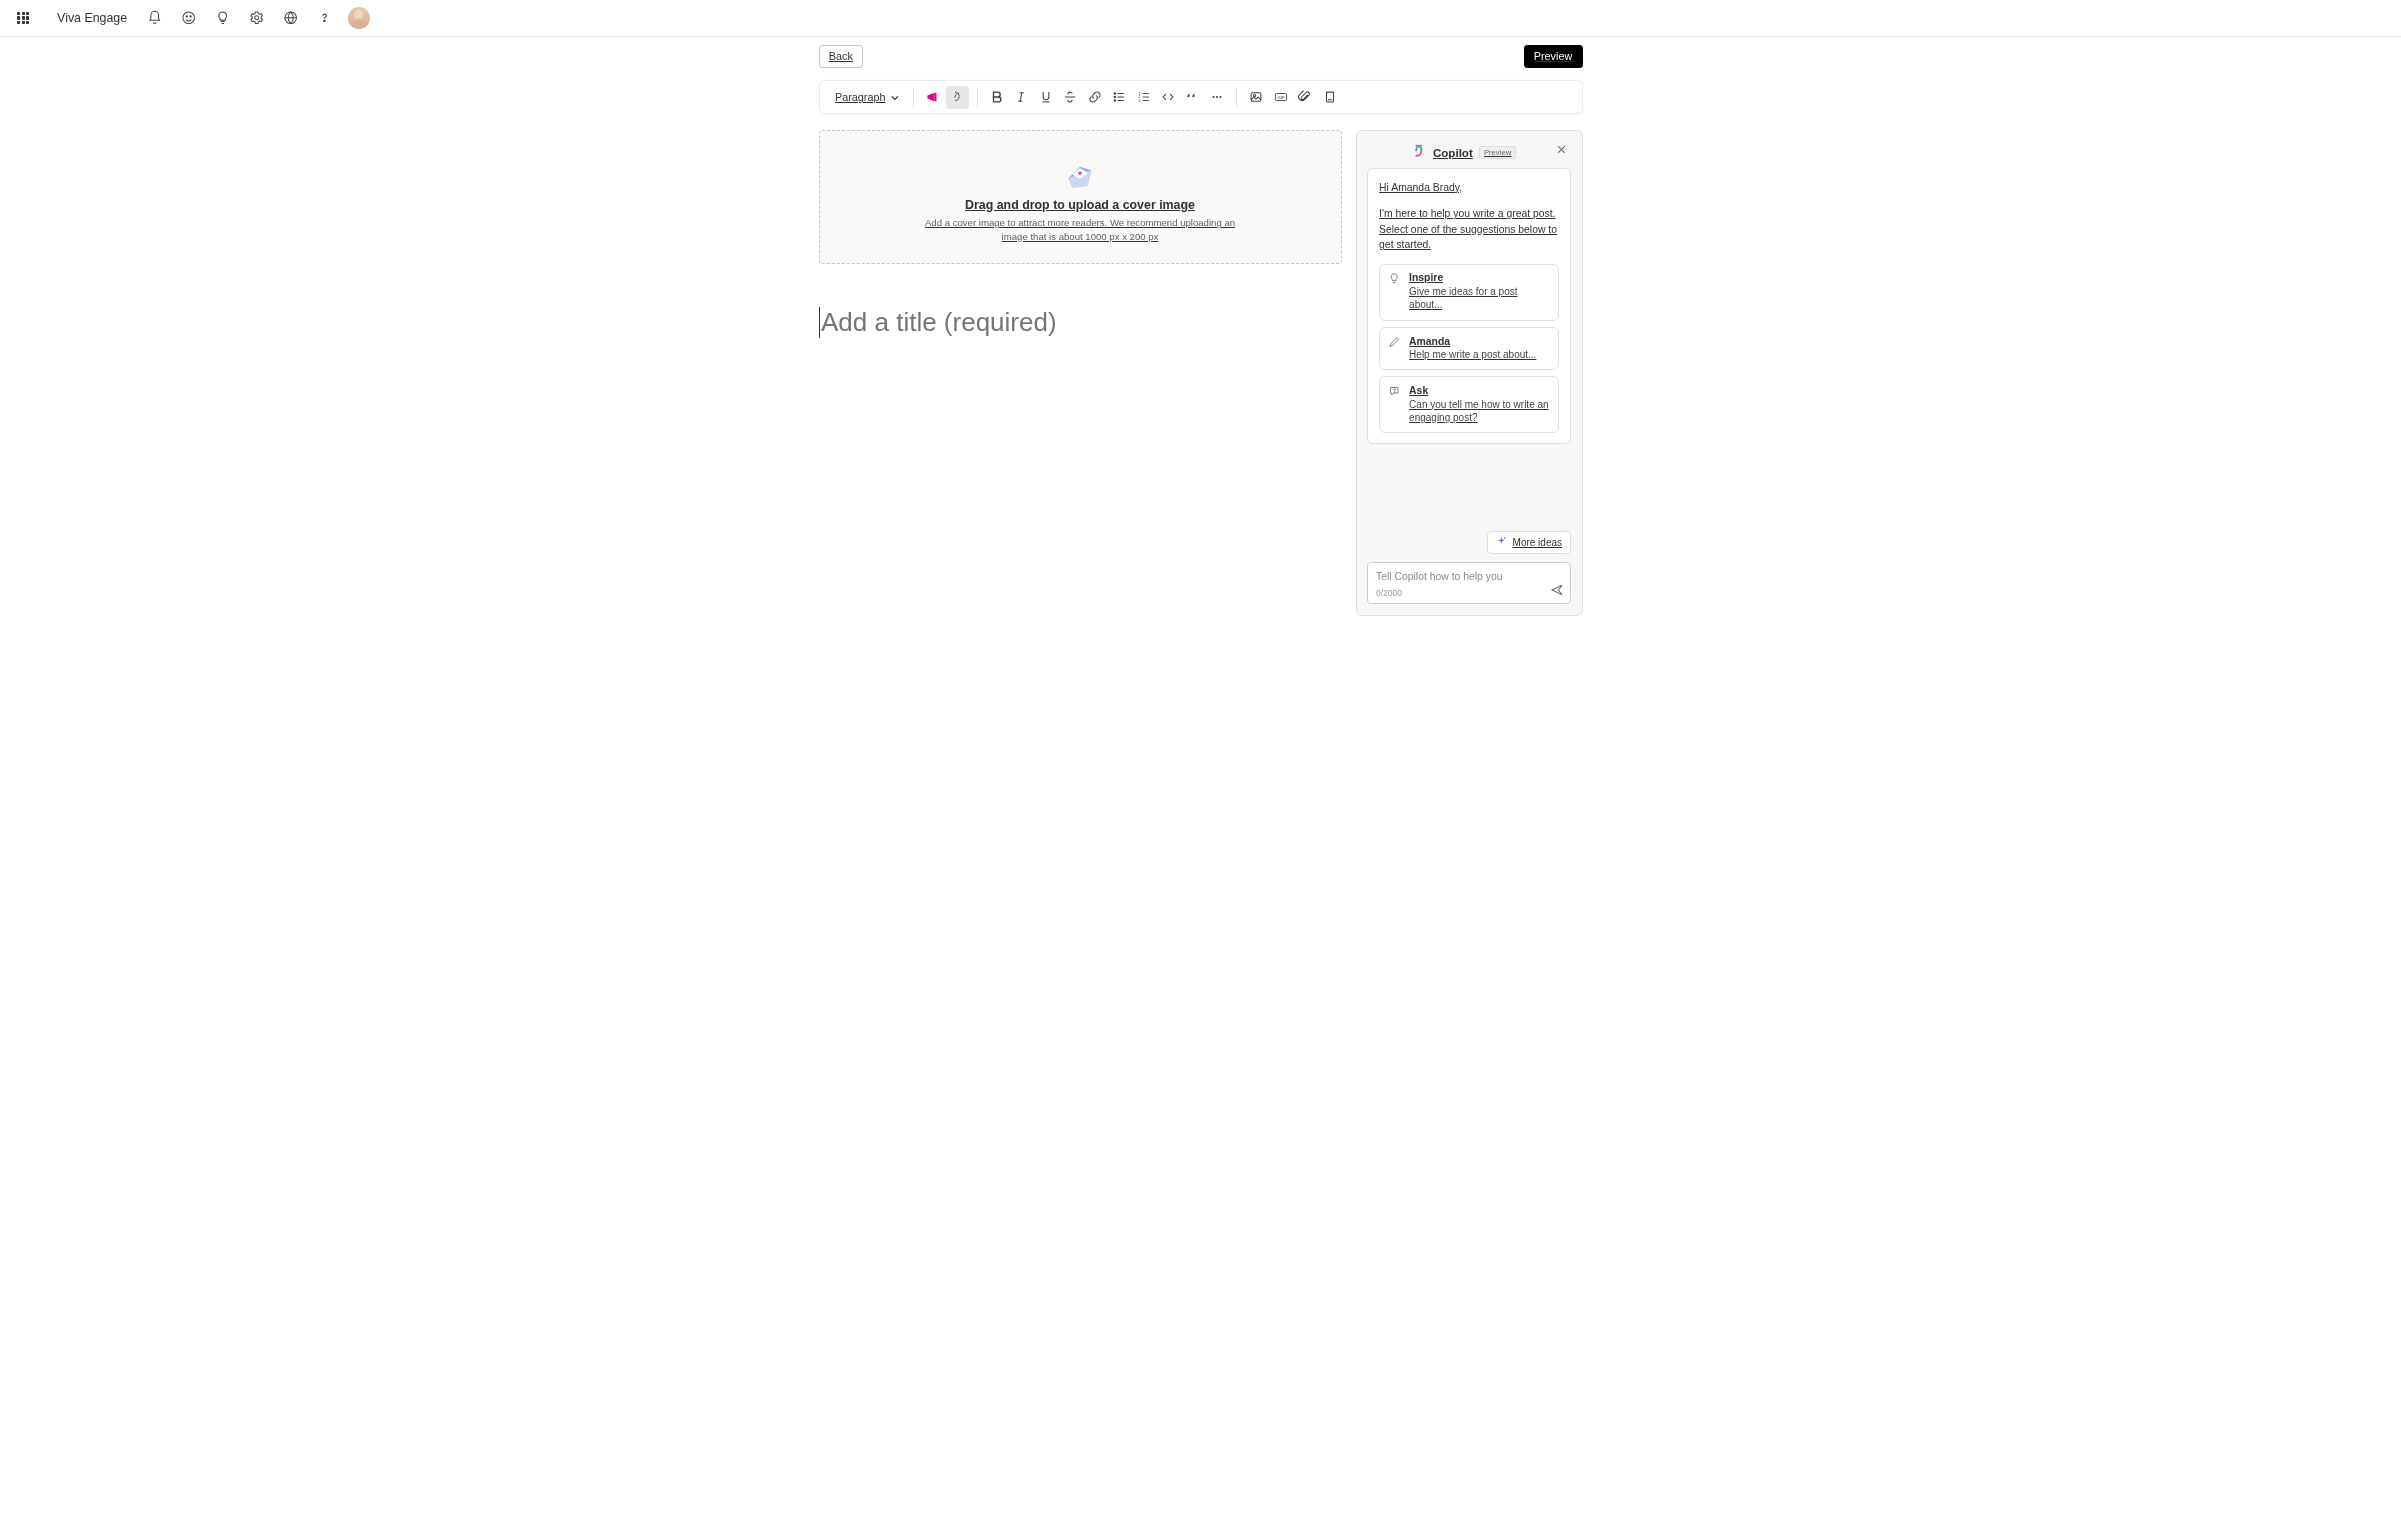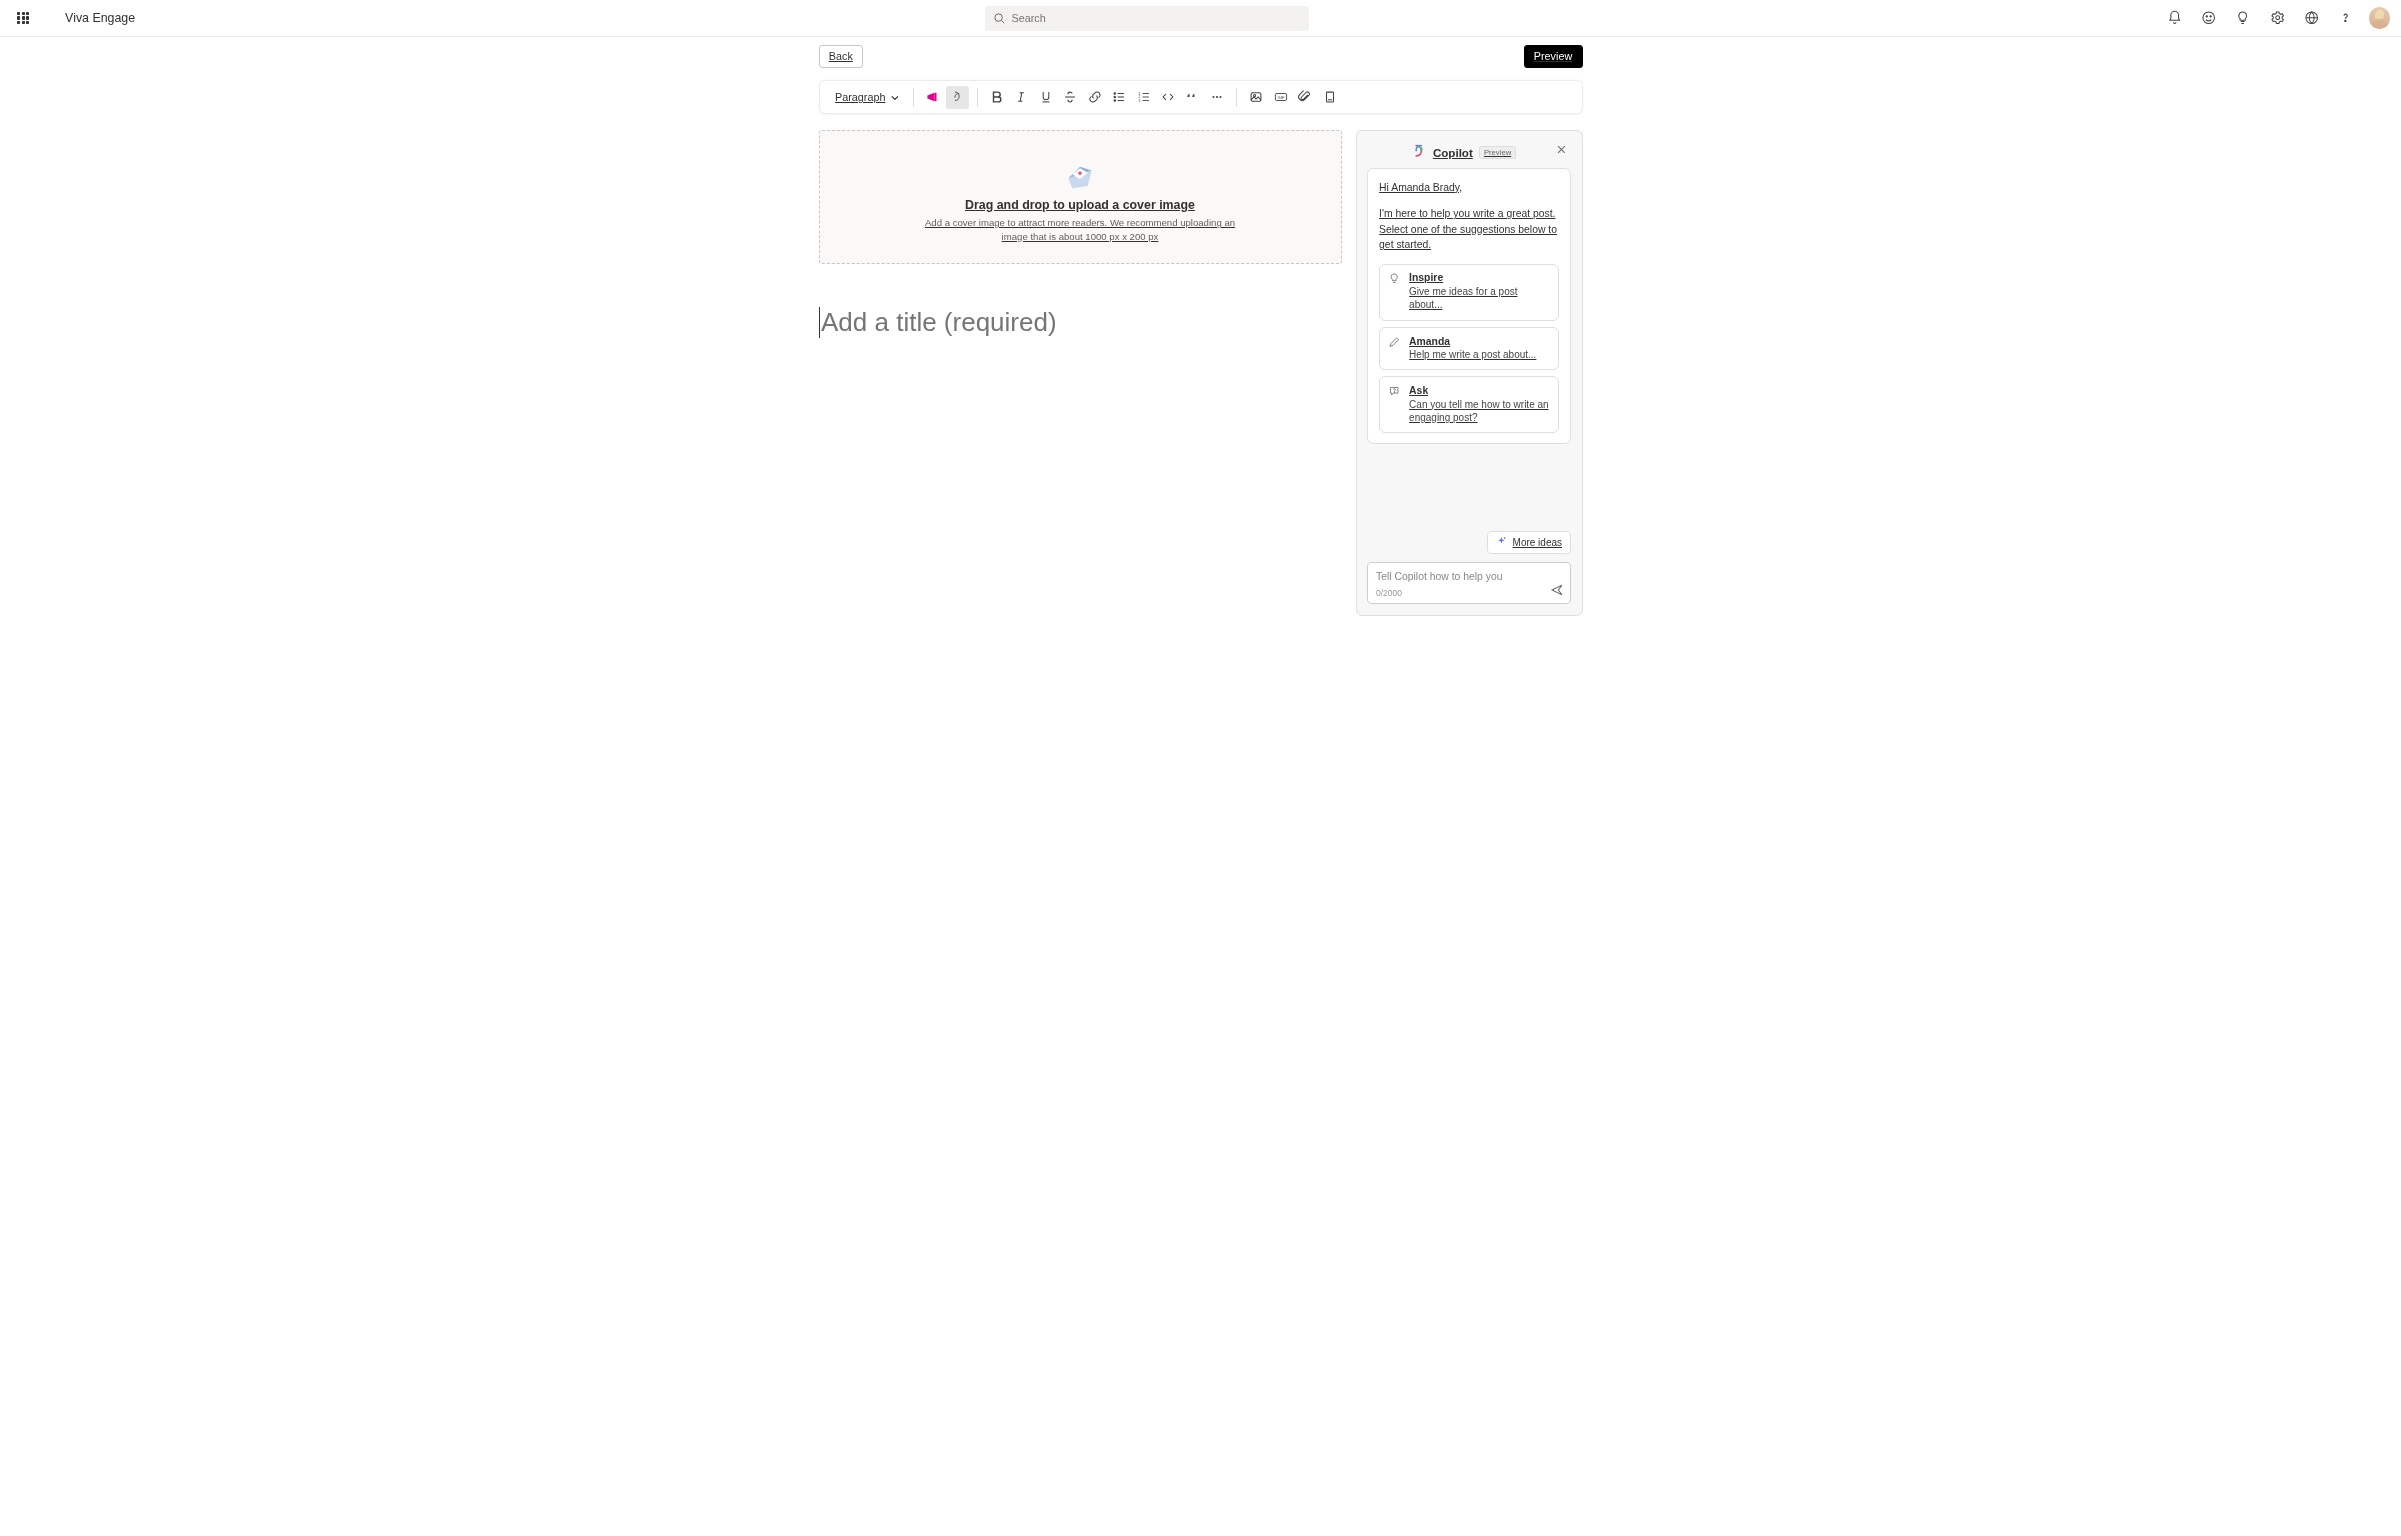--- a/index.html
+++ b/index.html
@@ -6,21 +6,21 @@
   body {
     font-family: "Segoe UI", -apple-system, BlinkMacSystemFont, sans-serif;
     background: #fff;
     color: #323130;
   }
   .app { width: 100%; min-height: 100vh; display: flex; flex-direction: column; }
 
   
   .header {
     display: flex; align-items: center; height: 37px;
-    padding: 0 10.8px; gap: 20px; border-bottom: 0.8px solid #edebe9;
+    padding: 0 10.8px; gap: 12px; border-bottom: 0.8px solid #edebe9;
   }
   .waffle {
     width: 25px; height: 25px; display: flex; justify-content: center; align-items: center;
     cursor: pointer;
   }
   .waffle-grid {
     display: grid; grid-template-columns: repeat(3, 3.1px); grid-template-rows: repeat(3,3.1px);
     gap: 1.5px;
   }
   .waffle-grid span { width: 3.1px; height: 3.1px; background: #333; border-radius: 0.8px; }
@@ -164,29 +164,20 @@
           <span></span>
           <span></span>
           <span></span>
           <span></span>
           <span></span>
           <span></span>
           <span></span>
       </div>
     </div>
     <div class="brand">Viva Engage</div>
-    <div class="header-center">
-      <div class="search">
-        <svg viewBox="0 0 20 20" fill="none" stroke="currentColor" stroke-width="1.5">
-            <circle cx="9" cy="9" r="6"></circle>
-            <line x1="14" y1="14" x2="18" y2="18"></line>
-          </svg>
-        <input placeholder="Search" style="">
-      </div>
-    </div>
     <div class="header-right">
       <div class="hicon">
         <svg viewBox="0 0 24 24" fill="none" stroke="currentColor" stroke-width="1.6">
             <path d="M6 8a6 6 0 0 1 12 0v5l1.5 3h-15L6 13z"></path>
             <path d="M10 19a2 2 0 0 0 4 0"></path>
           </svg>
       </div>
       <div class="hicon">
         <svg viewBox="0 0 24 24" fill="none" stroke="currentColor" stroke-width="1.6">
             <circle cx="12" cy="12" r="9"></circle>

